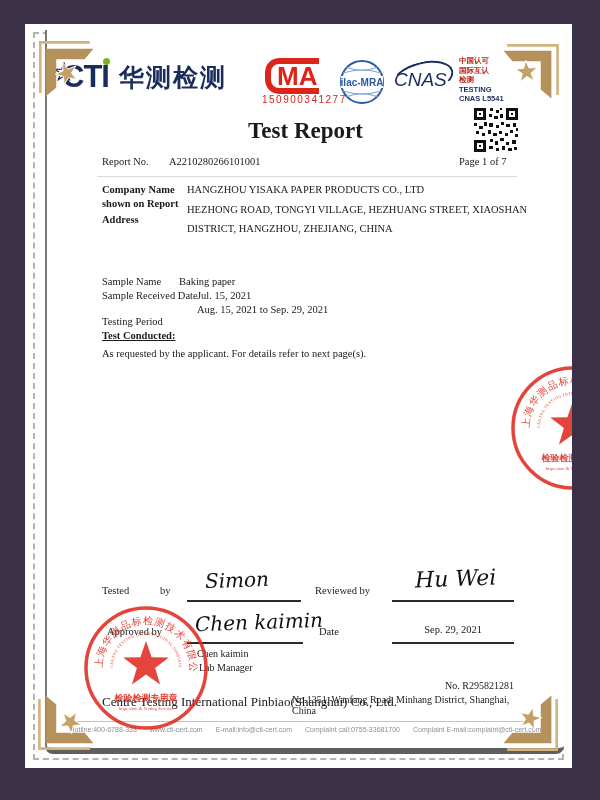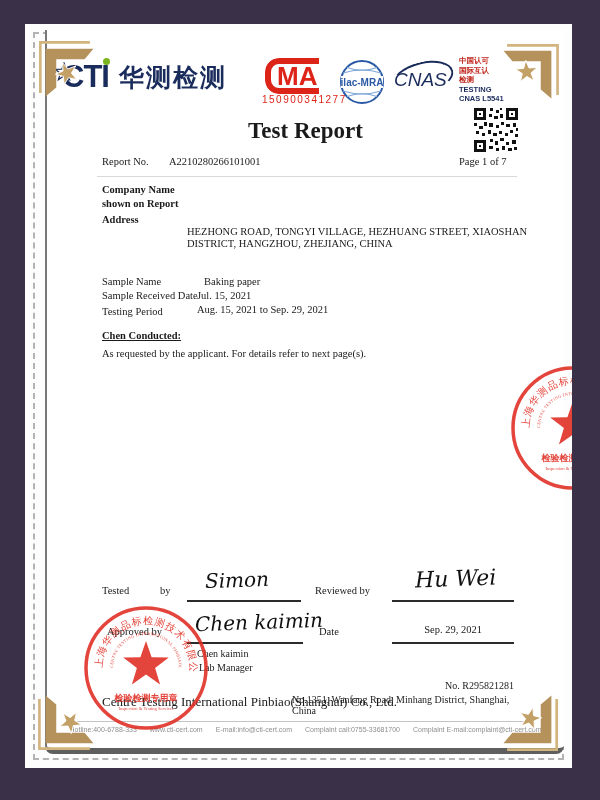--- a/index.html
+++ b/index.html
@@ -208,32 +208,33 @@
     </svg>
 
     <div class="doc-title">Test Report</div>
     <div class="rowline" style="left:55px;top:126px">Report No.</div>
     <div class="rowline" style="left:122px;top:126px">A2210280266101001</div>
     <div class="rowline" style="left:412px;top:126px">Page 1 of 7</div>
     <div class="hairline" style="left:50px;top:146px;width:420px"></div>
 
     <div class="rowline lbl" style="left:55px;top:154px">Company Name</div>
     <div class="rowline lbl" style="left:55px;top:168px">shown on Report</div>
+    <div class="rowline" style="left:140px;top:154px;width:360px">HANGZHOU YISAKA PAPER PRODUCTS CO., LTD</div>
     <div class="rowline lbl" style="left:55px;top:184px">Address</div>
-    <div class="rowline" style="left:140px;top:196px;width:352px;line-height:12px">HEZHONG ROAD, TONGYI VILLAGE, HEZHUANG STREET, XIAOSHAN DISTRICT, HANGZHOU, ZHEJIANG, CHINA</div>
+    <div class="rowline" style="left:140px;top:170px;width:352px;line-height:19px">HEZHONG ROAD, TONGYI VILLAGE, HEZHUANG STREET, XIAOSHAN DISTRICT, HANGZHOU, ZHEJIANG, CHINA</div>
 
 
     <div class="rowline" style="left:55px;top:246px">Sample Name</div>
-    <div class="rowline" style="left:157px;top:246px">Baking paper</div>
+    <div class="rowline" style="left:132px;top:246px">Baking paper</div>
     <div class="rowline" style="left:55px;top:260px">Sample Received Date</div>
     <div class="rowline" style="left:150px;top:260px">Jul. 15, 2021</div>
-    <div class="rowline" style="left:55px;top:276px">Testing Period</div>
+    <div class="rowline" style="left:55px;top:286px">Testing Period</div>
     <div class="rowline" style="left:150px;top:274px">Aug. 15, 2021 to Sep. 29, 2021</div>
 
-    <div class="rowline lbl" style="left:55px;top:300px;text-decoration:underline">Chen Conducted:</div>
+    <div class="rowline lbl" style="left:55px;top:300px;text-decoration:underline">Test Conducted:</div>
     <div class="rowline" style="left:55px;top:318px">As requested by the applicant. For details refer to next page(s).</div>
 
     <div class="rowline" style="left:55px;top:555px">Tested</div>
     <div class="rowline" style="left:113px;top:555px">by</div>
     <div class="sig" style="left:158px;top:538px">Simon</div>
     <div class="sig-line" style="left:140px;top:570px;width:114px"></div>
     <div class="rowline" style="left:268px;top:555px">Reviewed by</div>
     <div class="sig" style="left:368px;top:536px;font-size:22px">Hu Wei</div>
     <div class="sig-line" style="left:345px;top:570px;width:122px"></div>
 

